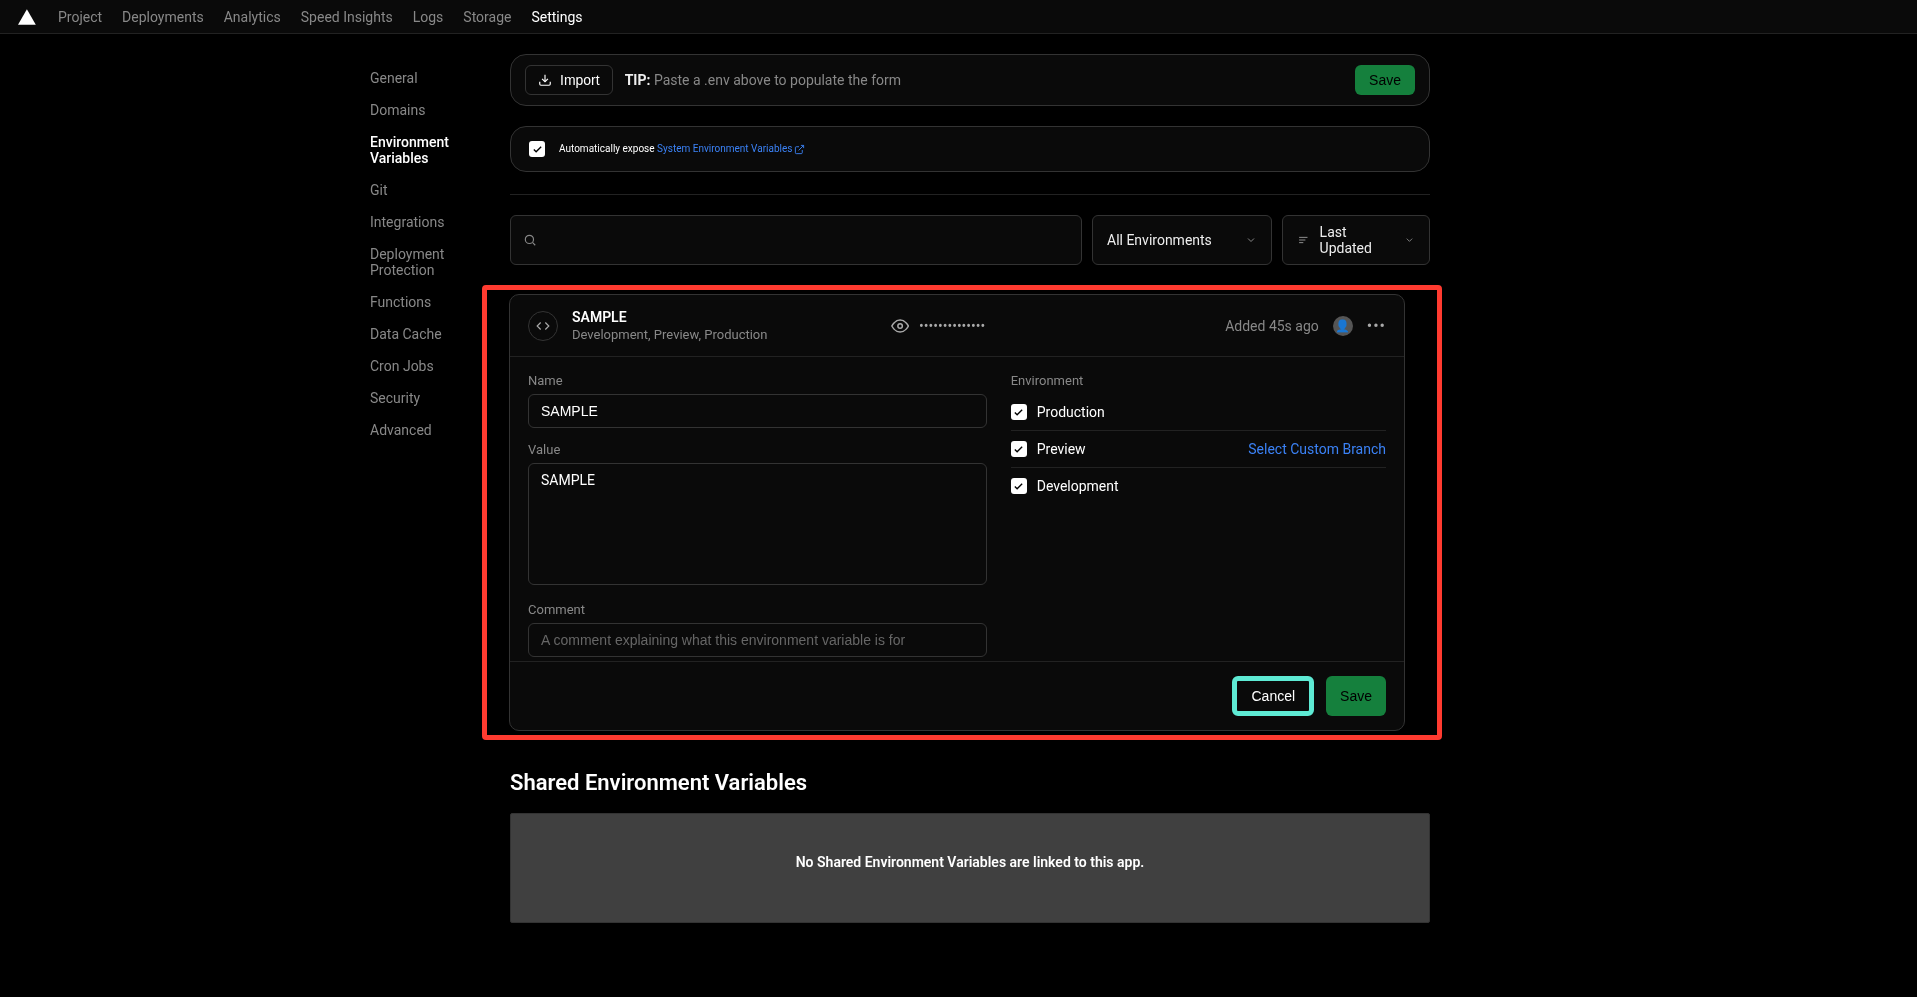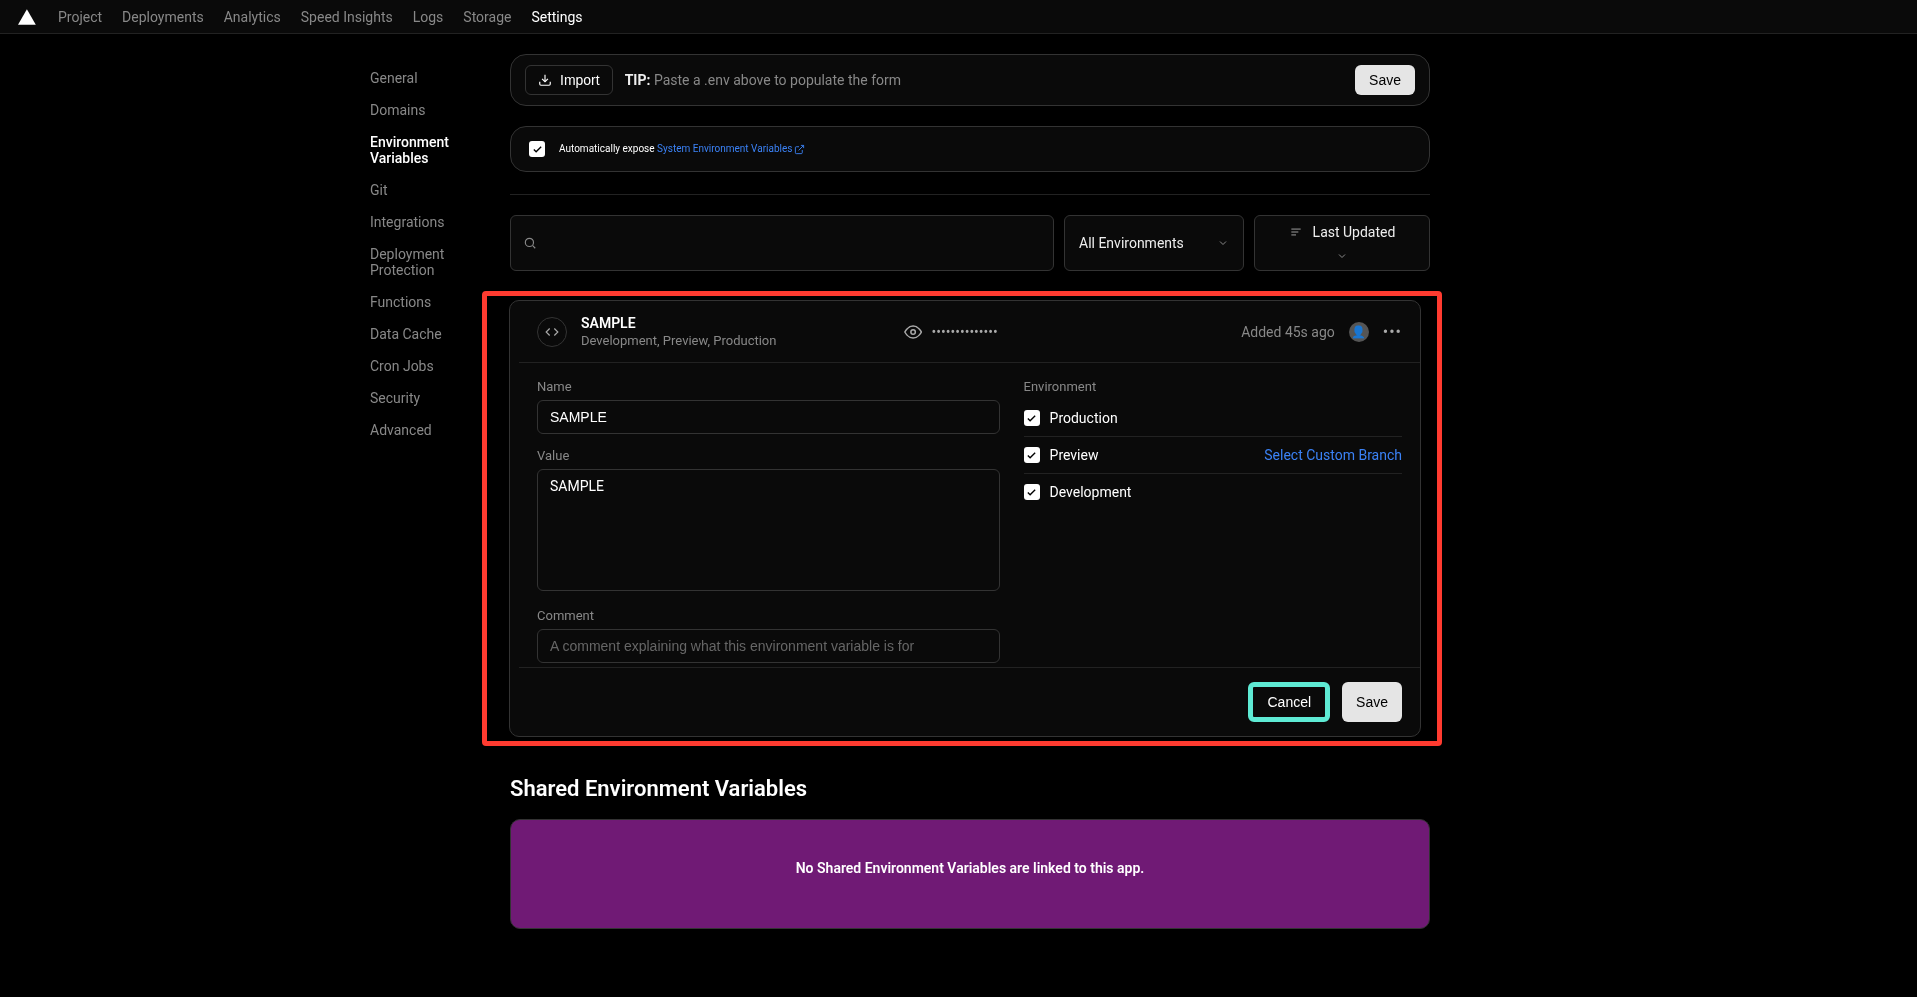--- a/index.html
+++ b/index.html
@@ -43,21 +43,21 @@
 .import-left { display: flex; align-items: center; gap: 12px; }
 .import-btn {
   display: flex; align-items: center; gap: 8px;
   border: 1px solid #333; border-radius: 6px;
   padding: 6px 12px; background: transparent; color: #fff; cursor: pointer;
   font-size: 14px;
 }
 .tip { color: #888; font-size: 14px; }
 .tip b { color: #eee; }
 .btn-white {
-  background: #e5e5e5; color: #000; border: none; border-radius: 6px;
+  background: #15803d; color: #000; border: none; border-radius: 6px;
   padding: 7px 14px; font-size: 14px; cursor: pointer;
 }
 .btn-ghost {
   background: transparent; color: #fff; border: 5px solid #5eead4; border-radius: 6px;
   padding: 7px 14px; font-size: 14px; cursor: pointer;
 }
 .expose-card {
   display: flex; align-items: center; gap: 14px;
   padding: 14px 18px; margin-bottom: 22px;
 }
@@ -80,27 +80,26 @@
   background: transparent; border: none; outline: none; color: #fff;
   font-size: 14px; width: 100%;
 }
 .search input::placeholder { color: #888; }
 .select {
   display: flex; align-items: center; gap: 10px;
   border: 1px solid #333; border-radius: 6px; padding: 8px 14px;
   background: #0a0a0a; cursor: pointer; font-size: 14px; color: #eee;
 }
 .select.env { width: 180px; justify-content: space-between; }
-.select.sort { width: 176px; justify-content: flex-start; flex-direction: column; }
+.select.sort { width: 148px; justify-content: flex-start; }
 .sort-left { display: flex; align-items: center; gap: 10px; }
 .highlight-wrap { border: 5px solid #ff3b30; border-radius: 4px; padding: 0; margin-left: -28px; margin-right: -12px; }
 .var-card {
   border: 1px solid #333; border-radius: 10px; background: #0a0a0a;
-  margin: 4px 16px 4px 22px;
-  padding-left: 9px;
+  margin: 4px 32px 4px 22px;
 }
 .var-header {
   display: flex; align-items: center; justify-content: space-between;
   padding: 14px 18px; border-bottom: 1px solid #222;
 }
 .var-header-left { display: flex; align-items: center; gap: 14px; }
 .code-icon {
   width: 30px; height: 30px; border-radius: 50%; border: 1px solid #333;
   display: flex; align-items: center; justify-content: center; color: #aaa; font-size: 12px;
 }
@@ -129,21 +128,21 @@
   padding: 10px 0; border-bottom: 1px solid #222;
 }
 .env-row:last-child { border-bottom: none; }
 .env-left { display: flex; align-items: center; gap: 10px; }
 .var-footer {
   display: flex; justify-content: flex-end; gap: 12px;
   padding: 14px 18px; border-top: 1px solid #222;
 }
 .shared-title { font-size: 22px; font-weight: 600; margin: 30px 0 18px 0; }
 .shared-card {
-  border: 1px solid #333; border-radius: 10px; background: #701a75;
+  border: 1px solid #333; border-radius: 2px; background: #404040;
   padding: 40px 80px; text-align: center;
 }
 .shared-heading { font-weight: 600; font-size: 14px; color: #fff; margin-bottom: 12px; }
 .shared-sub { color: #aaa; font-size: 14px; line-height: 1.5; }
 .icon-small { width: 14px; height: 14px; }
 .eye { width: 18px; height: 18px; }
 .chev { width: 12px; height: 12px; }
 .ext { width: 11px; height: 11px; display: inline-block; vertical-align: middle; margin-left: 2px; }
 .var-header-wrap { position: relative; }
 </style>

